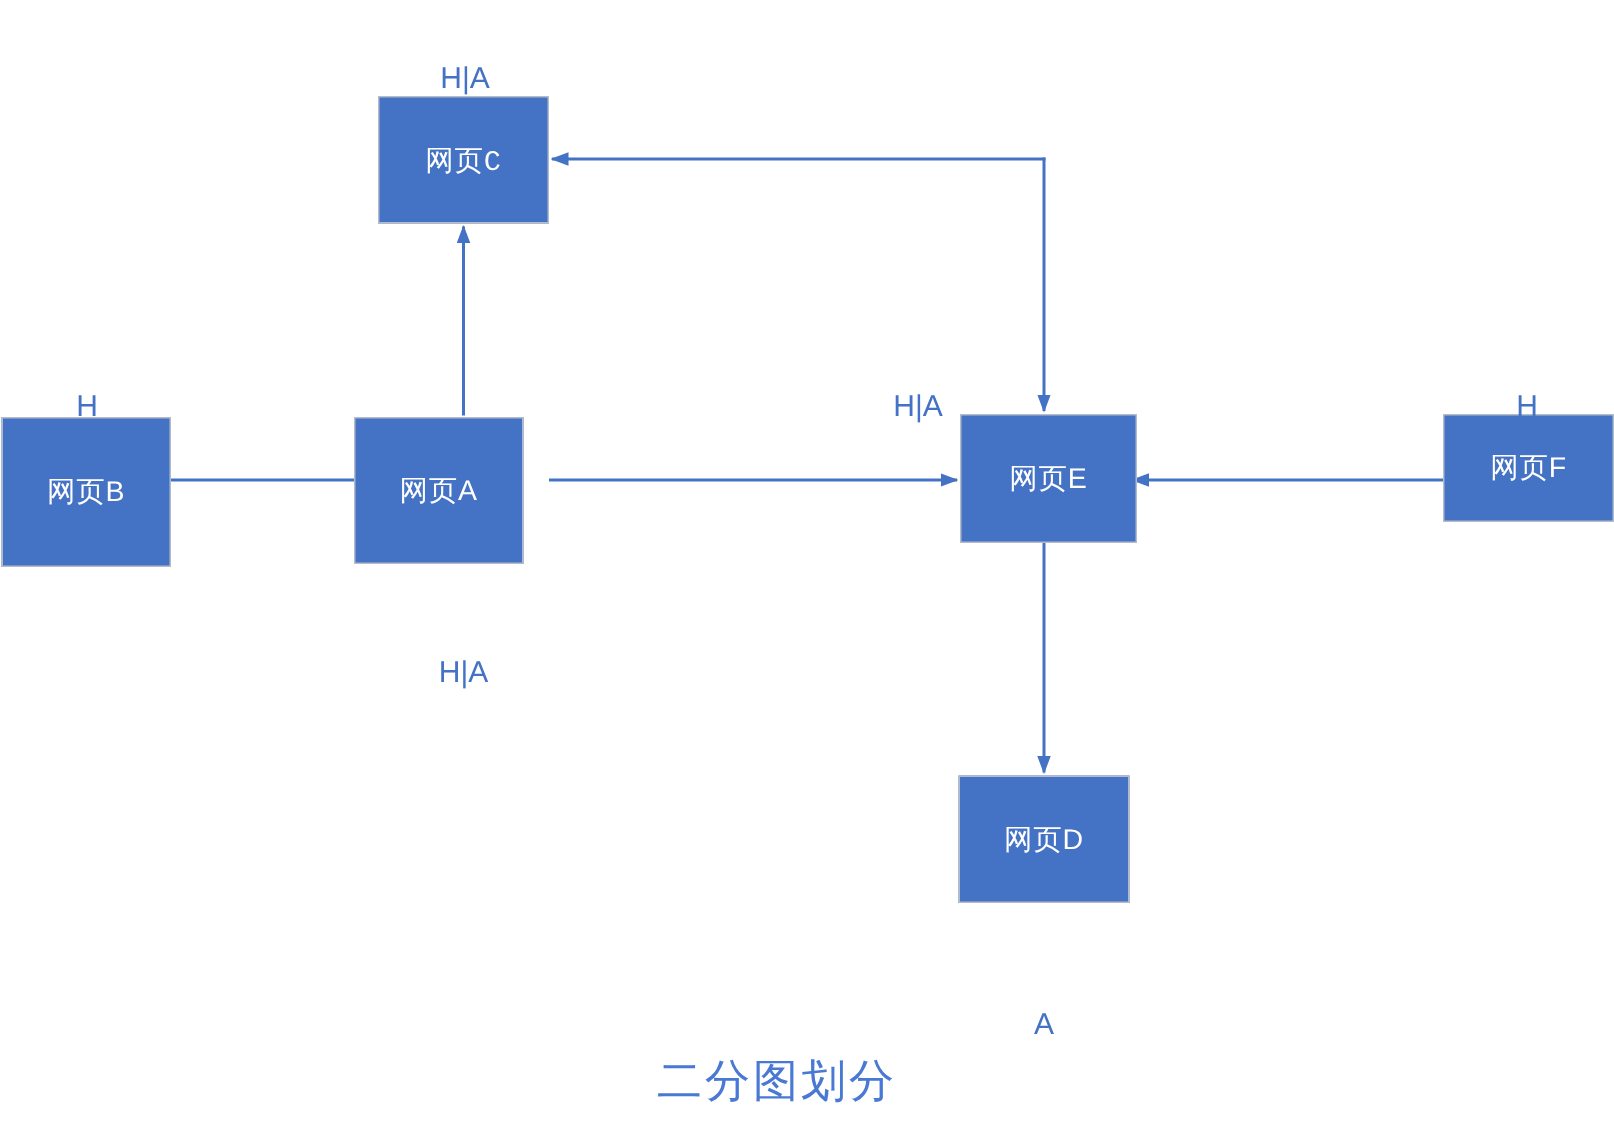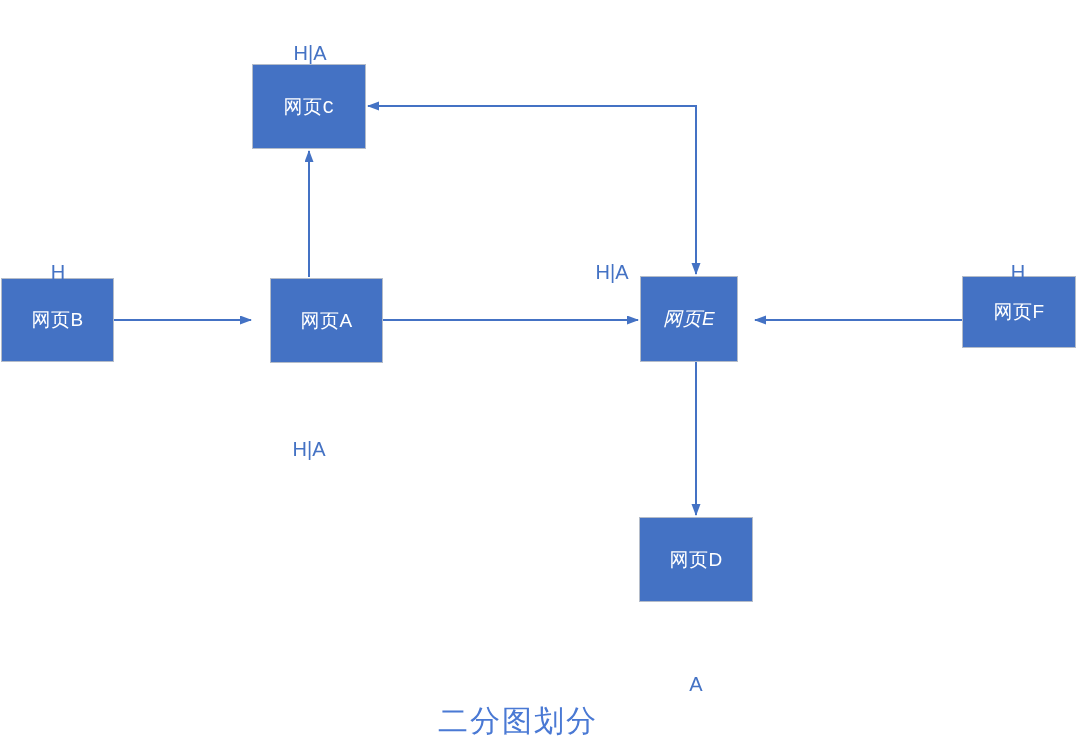--- a/index.html
+++ b/index.html
@@ -57,23 +57,23 @@
   .watermark {
     position: absolute;
     right: 13px; top: 727px;
     transform: translateY(-50%);
     color: var(--watermark, #b3b3b3);
     font-size: 18px;
     white-space: nowrap;
   }
   
   #node-c { left: 252px; top: 64px;  width: 114px; height: 85px; font-family: Liberation Mono, monospace; }
-  #node-b { left: 1px;   top: 278px; width: 113px; height: 84px; }
-  #node-a { left: 270px; top: 278px; width: 113px; height: 85px; }
-  #node-e { left: 640px; top: 276px; width: 98px; height: 86px; font-style: italic; }
+  #node-b { left: 1px;   top: 278px; width: 113px; height: 100px; }
+  #node-a { left: 236px; top: 278px; width: 113px; height: 98px; }
+  #node-e { left: 640px; top: 276px; width: 118px; height: 86px; }
   #node-f { left: 962px; top: 276px; width: 114px; height: 72px; }
   #node-d { left: 639px; top: 517px; width: 114px; height: 85px; }
   
   #tag-c { left: 310px;  top: 21px;  }
   #tag-b { left: 58px;   top: 240px; }
   #tag-a { left: 309px;  top: 417px; }
   #tag-e { left: 612px;  top: 240px; }
   #tag-f { left: 1018px; top: 240px; }
   #tag-d { left: 696px;  top: 652px; }
 </style>

